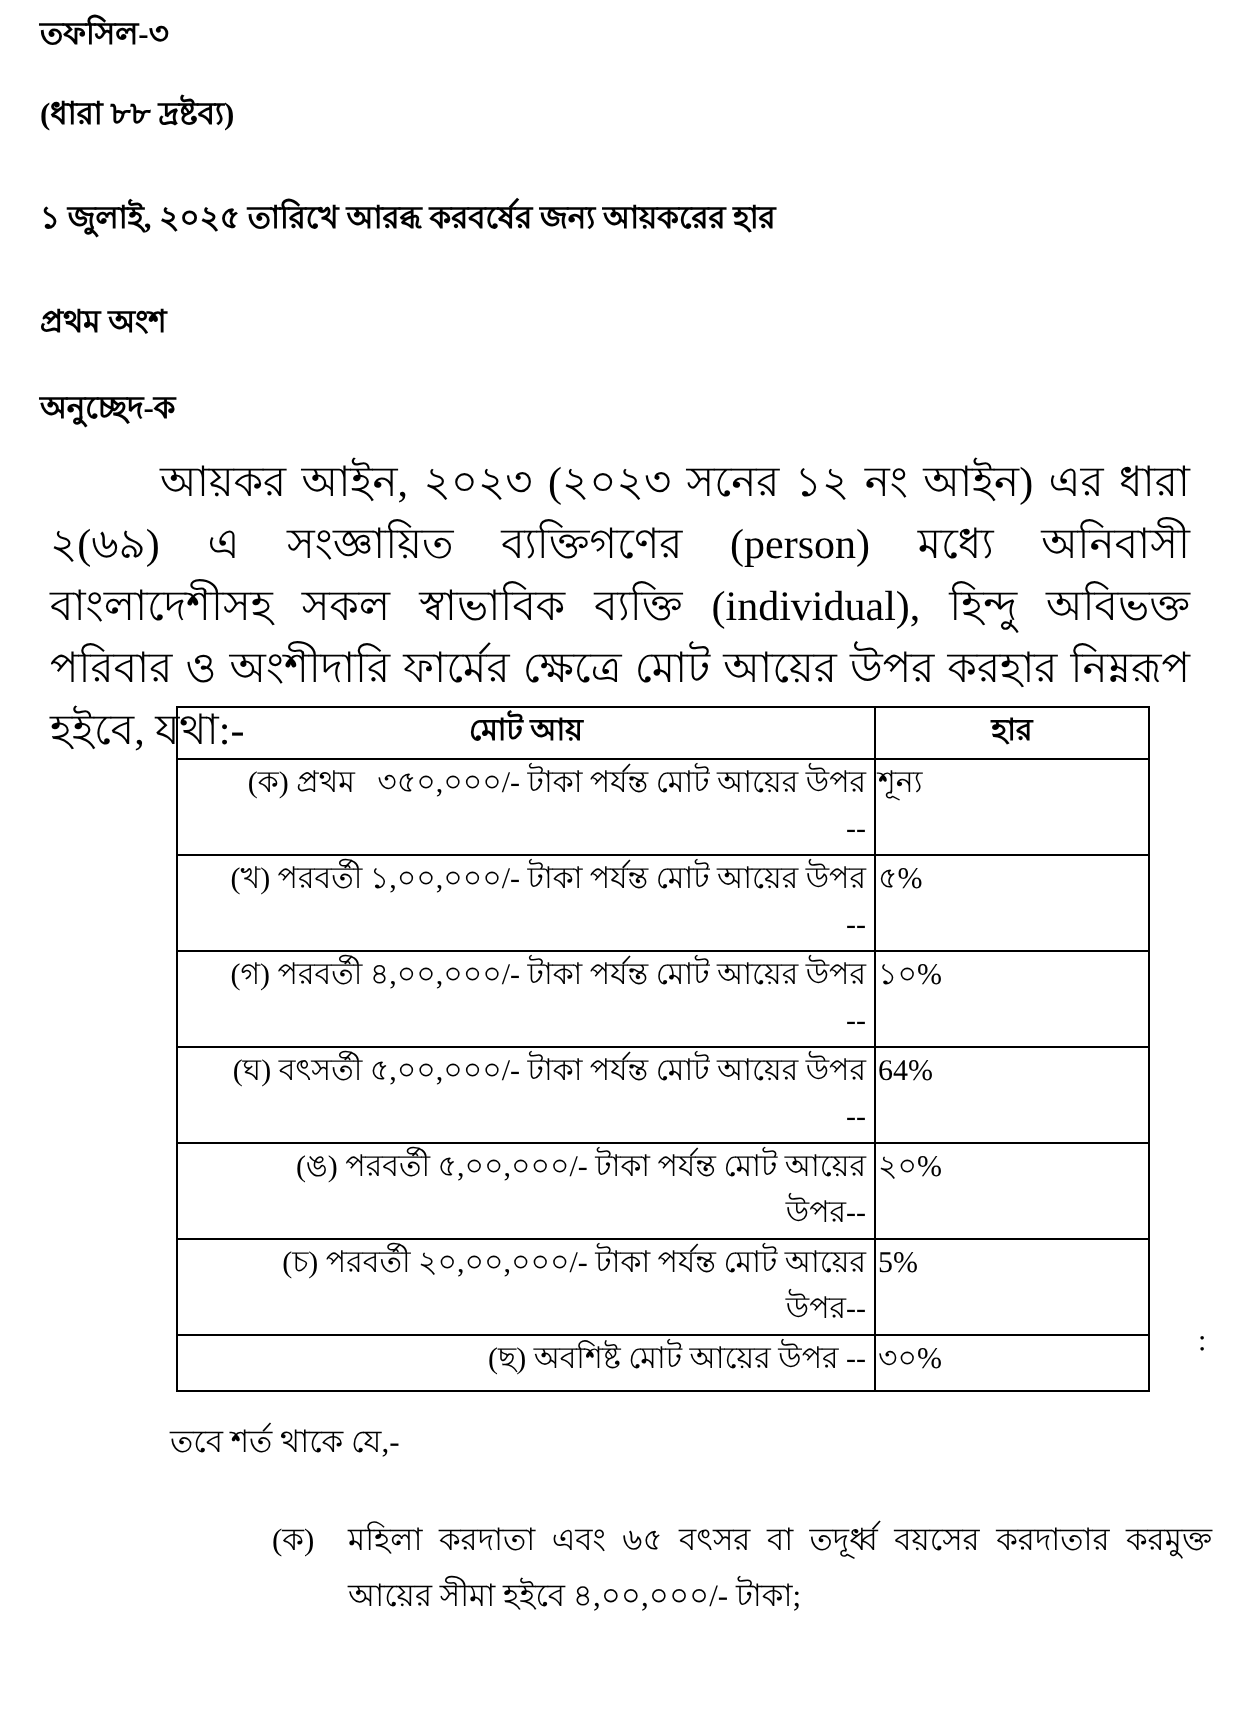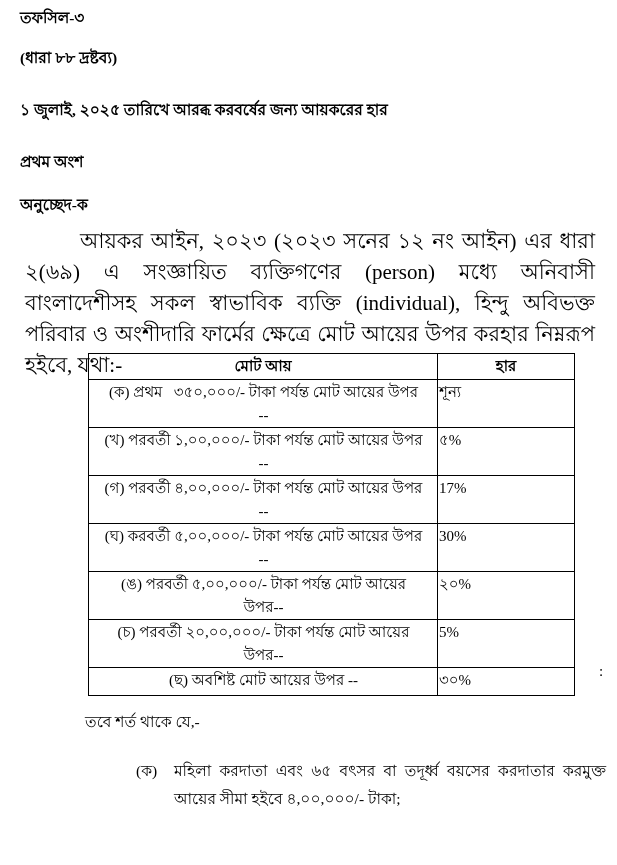--- a/index.html
+++ b/index.html
@@ -51,21 +51,21 @@
   table.rate-table thead tr { height: 26px; }
   table.rate-table thead th {
     font-weight: bold;
     text-align: center;
     padding: 0 2px;
     line-height: 24px;
   }
   table.rate-table tbody tr { height: 46px; }
   table.rate-table tbody tr:last-child { height: 28px; padding-left: 46px; }
   td.income {
-    text-align: center;
+    text-align: right;
     padding: 1px 4px 0 5px;
     white-space: pre-wrap;
   }
   td.rate {
     padding-top: 1px;
   }
   .colon {
     position: absolute;
     left: 599px;
     top: 660px;
@@ -130,26 +130,26 @@
         <td class="rate">শূন্য</td>
       </tr>
       <tr>
         <td class="income">(খ) পরবর্তী ১,০০,০০০/- টাকা পর্যন্ত মোট আয়ের উপর
 --</td>
         <td class="rate">৫%</td>
       </tr>
       <tr>
         <td class="income">(গ) পরবর্তী ৪,০০,০০০/- টাকা পর্যন্ত মোট আয়ের উপর
 --</td>
-        <td class="rate">17%</td>
+        <td class="rate">১০%</td>
       </tr>
       <tr>
-        <td class="income">(ঘ) করবর্তী ৫,০০,০০০/- টাকা পর্যন্ত মোট আয়ের উপর
+        <td class="income">(ঘ) বৎসর্তী ৫,০০,০০০/- টাকা পর্যন্ত মোট আয়ের উপর
 --</td>
-        <td class="rate">30%</td>
+        <td class="rate">64%</td>
       </tr>
       <tr>
         <td class="income">(ঙ) পরবর্তী ৫,০০,০০০/- টাকা পর্যন্ত মোট আয়ের
 উপর--</td>
         <td class="rate">২০%</td>
       </tr>
       <tr>
         <td class="income">(চ) পরবর্তী ২০,০০,০০০/- টাকা পর্যন্ত মোট আয়ের
 উপর--</td>
         <td class="rate">5%</td>

